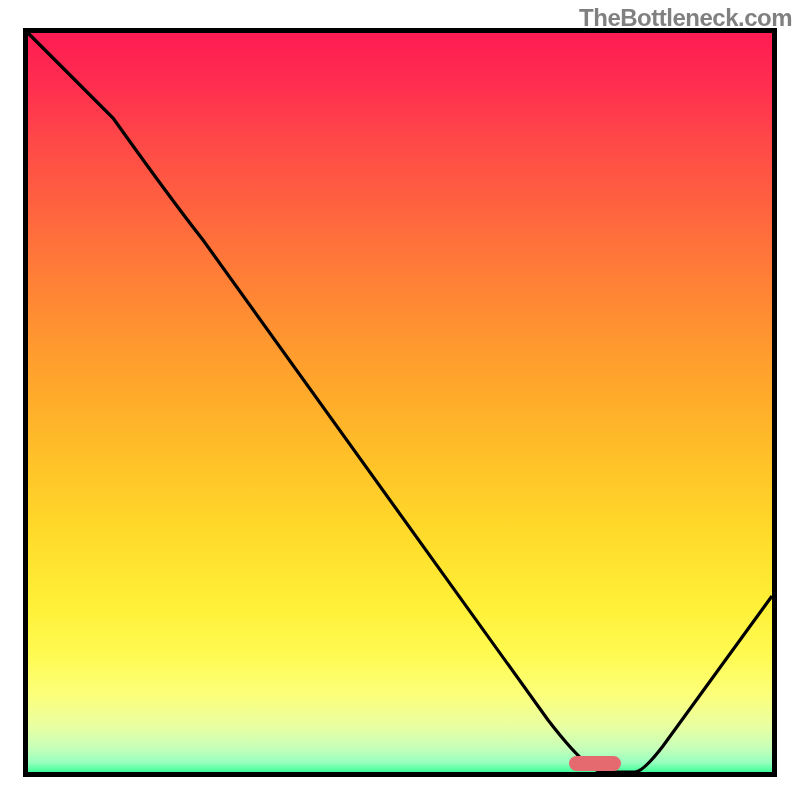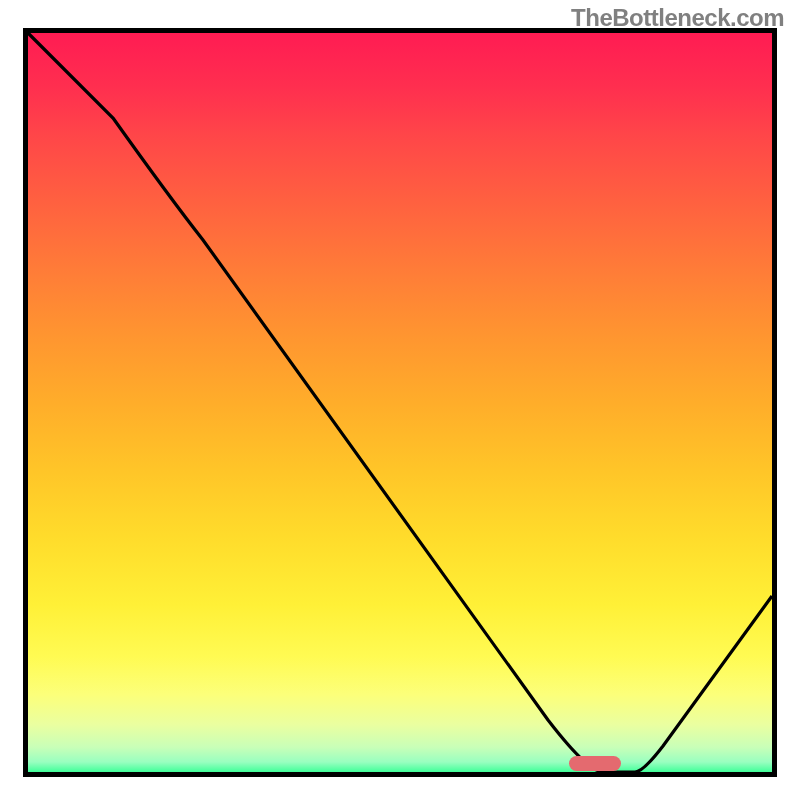--- a/index.html
+++ b/index.html
@@ -12,21 +12,21 @@
     overflow: hidden;
   }
   .container {
     position: relative;
     width: 800px;
     height: 800px;
   }
   .watermark {
     position: absolute;
     top: 4px;
-    right: 16px;
+    right: 8px;
     font-size: 24px;
     font-weight: bold;
     color: #808080;
     z-index: 10;
     letter-spacing: -0.5px;
   }
   .plot-frame {
     position: absolute;
     left: 23px;
     top: 28px;

